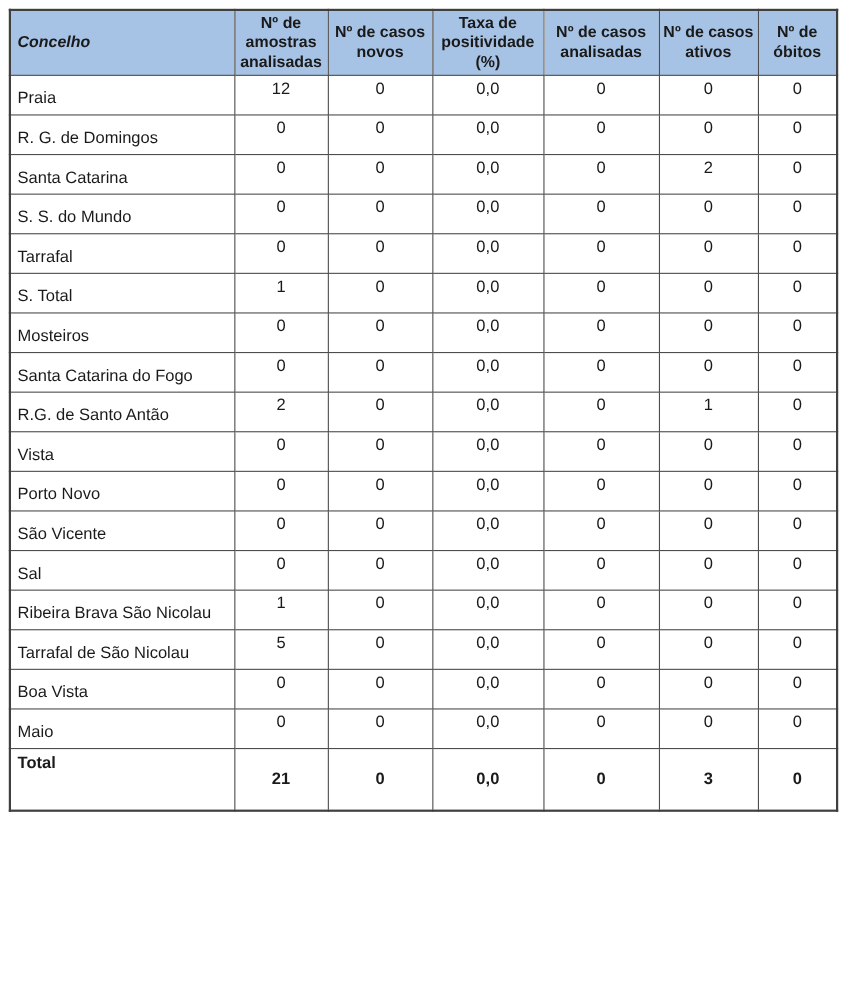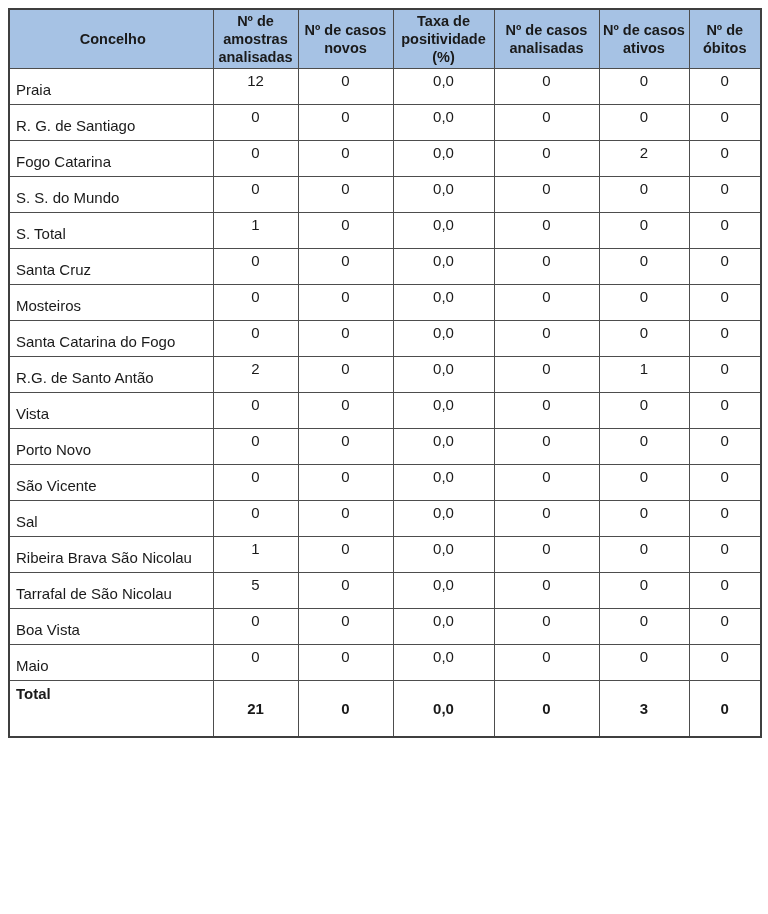--- a/index.html
+++ b/index.html
@@ -33,22 +33,23 @@
     font-weight: bold;
     font-size: 14.5px;
     line-height: 1.25;
     text-align: center;
     vertical-align: middle;
     height: 58px;
     padding: 2px 3px;
     border-bottom: 2px solid #3f3f3f;
   }
   thead th.name-col {
-    text-align: center;
+    text-align: left;
     padding-left: 6px;
+    font-style: italic;
   }
   tbody td, tfoot td {
     font-size: 15px;
   }
   tbody tr.data-row {
     height: 36px;
   }
   td.name {
     text-align: left;
     vertical-align: middle;
@@ -103,70 +104,70 @@
     <td class="name">Praia</td>
     <td class="num">12</td>
     <td class="num">0</td>
     <td class="num">0,0</td>
     <td class="num">0</td>
     <td class="num">0</td>
     <td class="num">0</td>
   </tr>
 
   <tr class="data-row">
-    <td class="name">R. G. de Santiago</td>
-    <td class="num">0</td>
-    <td class="num">0</td>
-    <td class="num">0,0</td>
-    <td class="num">0</td>
-    <td class="num">0</td>
-    <td class="num">0</td>
-  </tr>
-
-
-  <tr class="data-row">
-    <td class="name">Fogo Catarina</td>
+    <td class="name">R. G. de Domingos</td>
+    <td class="num">0</td>
+    <td class="num">0</td>
+    <td class="num">0,0</td>
+    <td class="num">0</td>
+    <td class="num">0</td>
+    <td class="num">0</td>
+  </tr>
+
+
+  <tr class="data-row">
+    <td class="name">Santa Catarina</td>
     <td class="num">0</td>
     <td class="num">0</td>
     <td class="num">0,0</td>
     <td class="num">0</td>
     <td class="num">2</td>
     <td class="num">0</td>
   </tr>
 
   <tr class="data-row">
     <td class="name">S. S. do Mundo</td>
     <td class="num">0</td>
     <td class="num">0</td>
     <td class="num">0,0</td>
     <td class="num">0</td>
     <td class="num">0</td>
     <td class="num">0</td>
   </tr>
 
+  <tr class="data-row">
+    <td class="name">Tarrafal</td>
+    <td class="num">0</td>
+    <td class="num">0</td>
+    <td class="num">0,0</td>
+    <td class="num">0</td>
+    <td class="num">0</td>
+    <td class="num">0</td>
+  </tr>
 
   <tr class="data-row">
     <td class="name">S. Total</td>
     <td class="num">1</td>
     <td class="num">0</td>
     <td class="num">0,0</td>
     <td class="num">0</td>
     <td class="num">0</td>
     <td class="num">0</td>
   </tr>
 
-  <tr class="data-row">
-    <td class="name">Santa Cruz</td>
-    <td class="num">0</td>
-    <td class="num">0</td>
-    <td class="num">0,0</td>
-    <td class="num">0</td>
-    <td class="num">0</td>
-    <td class="num">0</td>
-  </tr>
 
 
 
   <tr class="data-row">
     <td class="name">Mosteiros</td>
     <td class="num">0</td>
     <td class="num">0</td>
     <td class="num">0,0</td>
     <td class="num">0</td>
     <td class="num">0</td>

